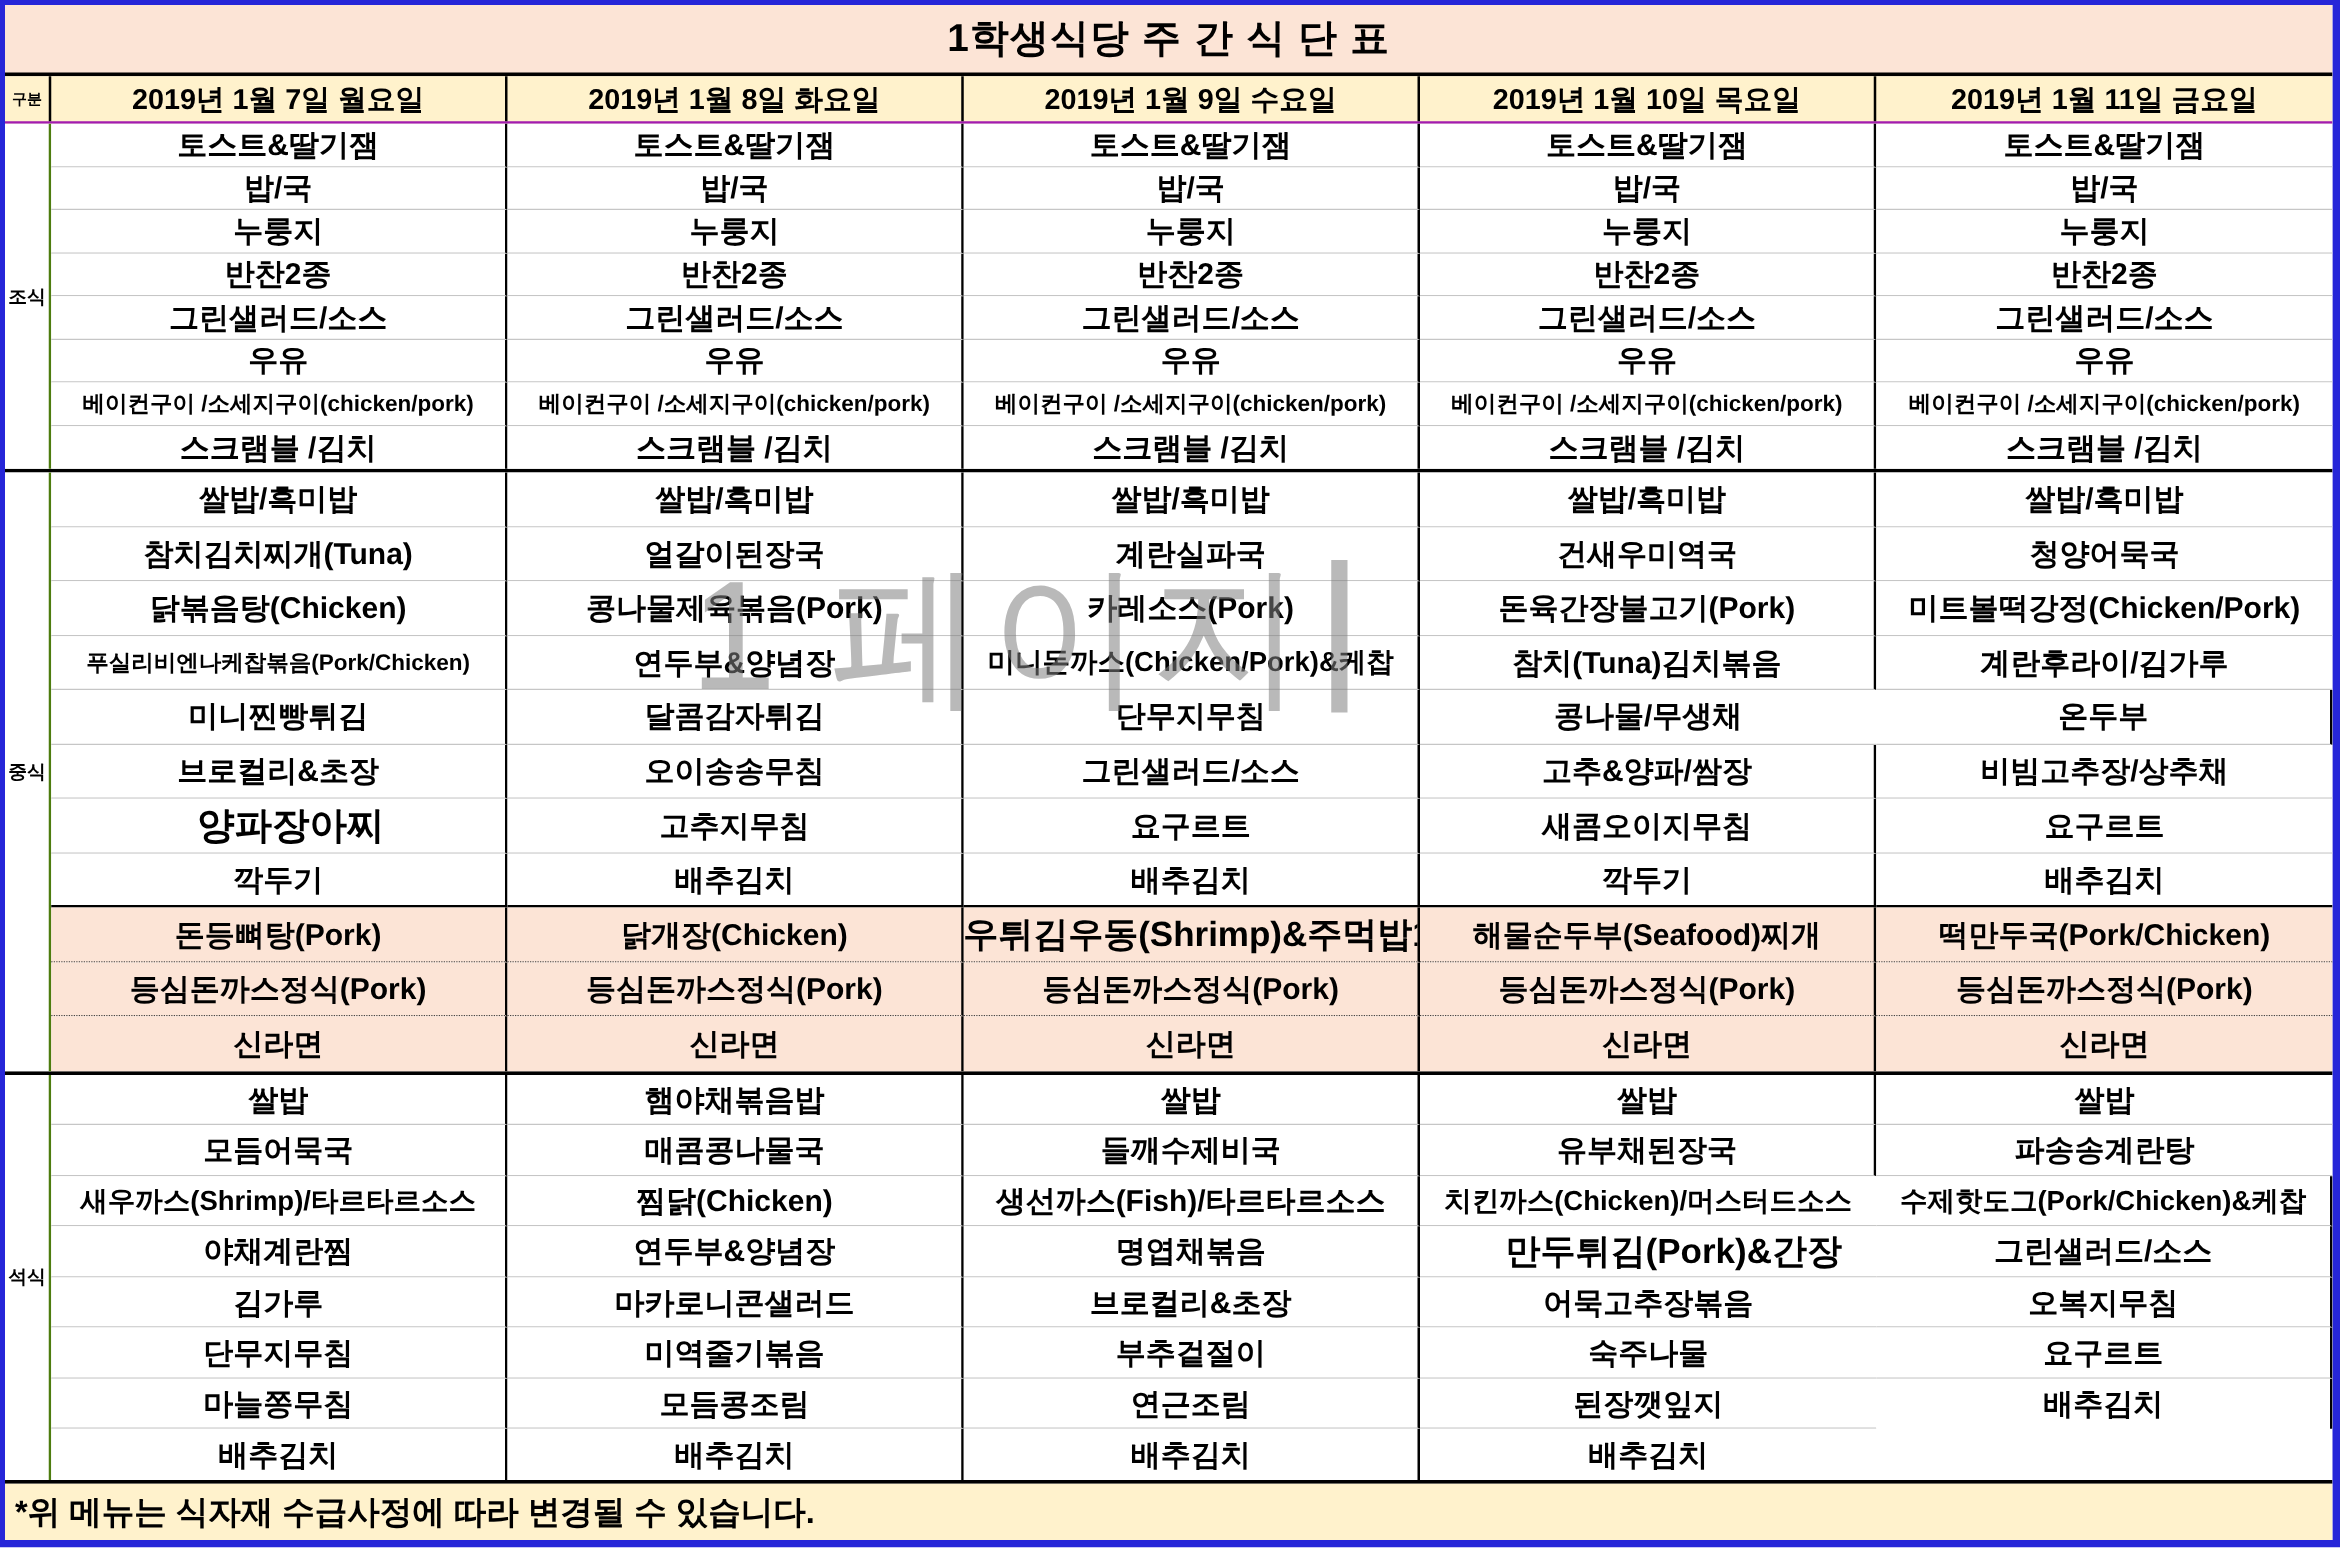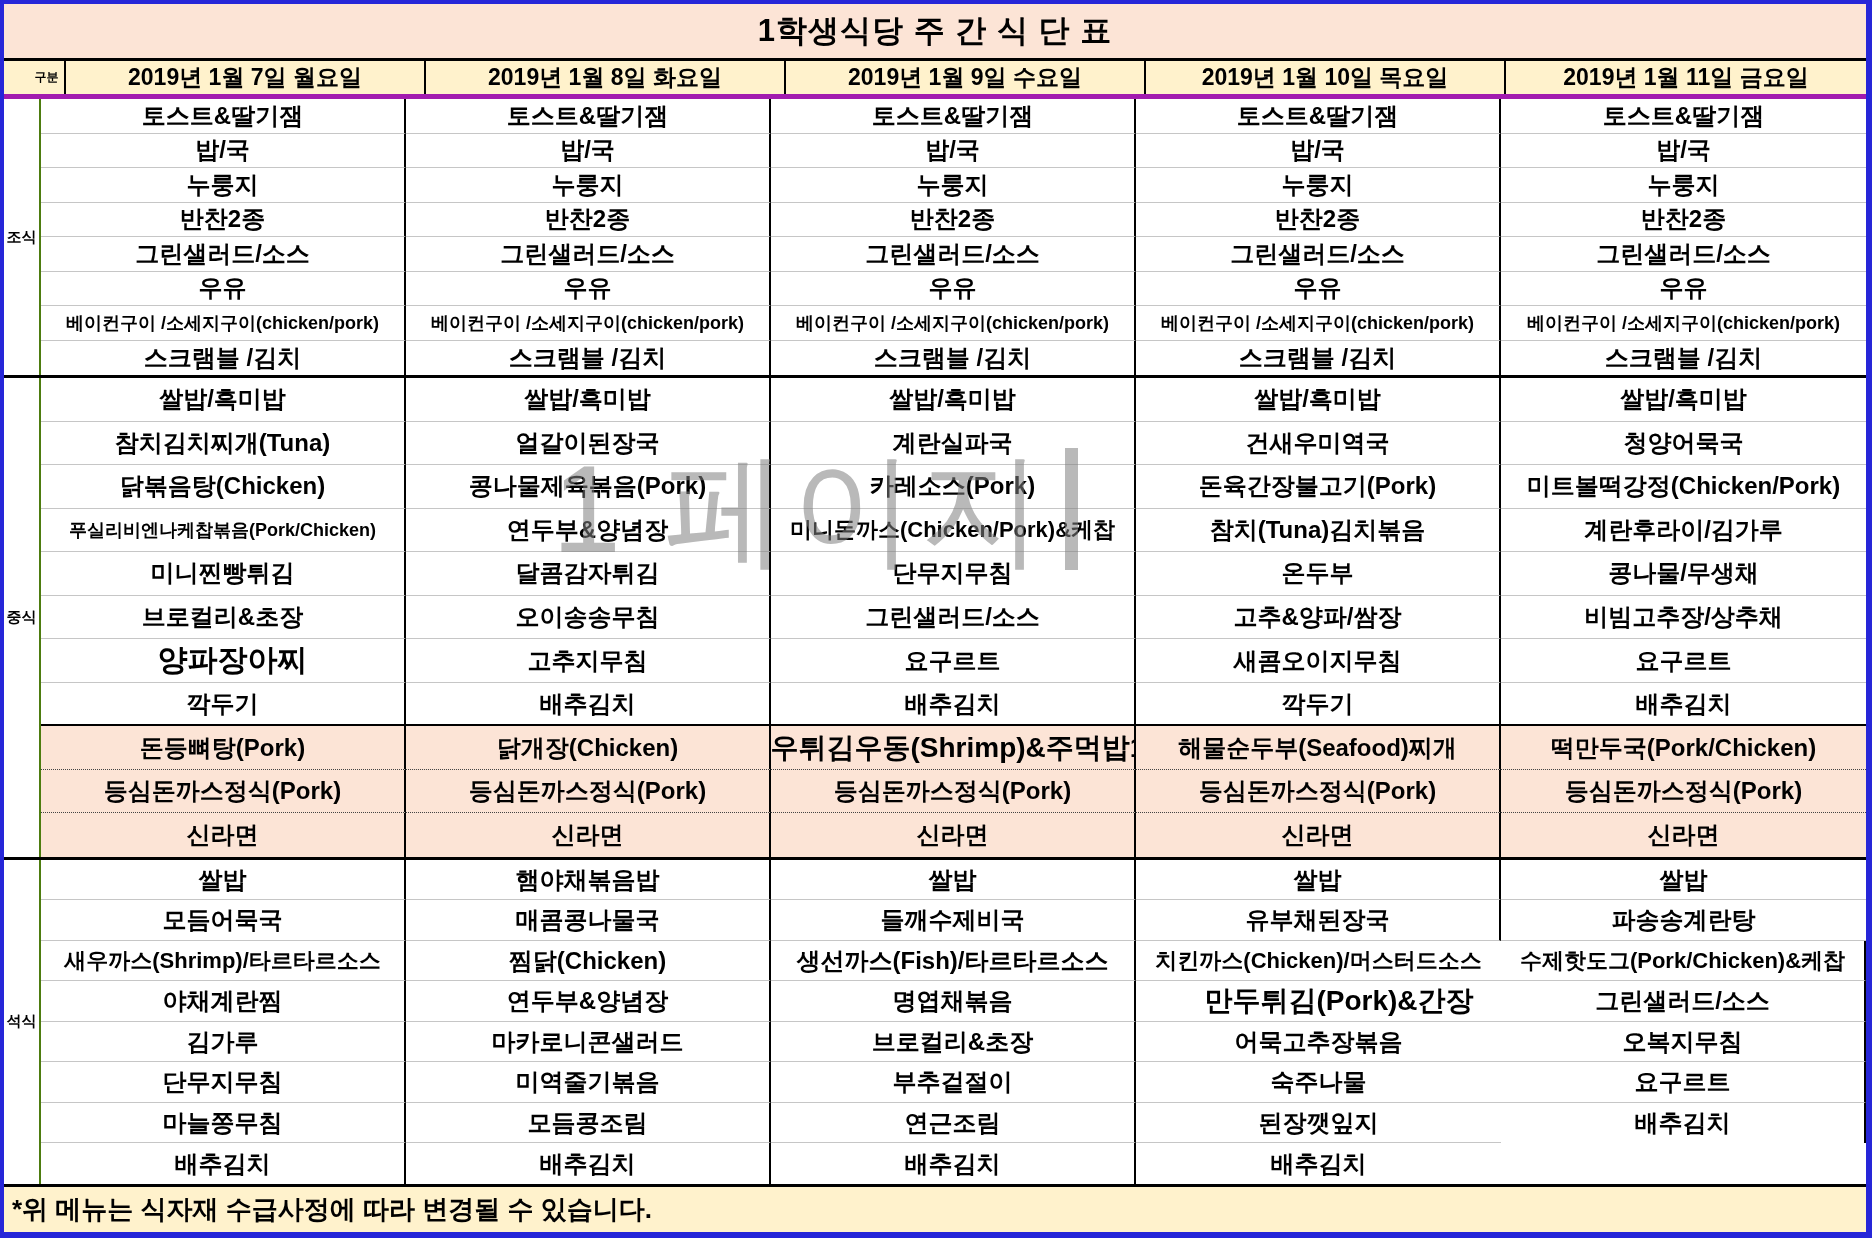--- a/index.html
+++ b/index.html
@@ -29,24 +29,23 @@
     justify-content: center;
     font-size: 31px;
     font-weight: bold;
     letter-spacing: 1px;
   }
 
   .header-row {
     flex: 0 0 38px;
     height: 38px;
     background: var(--header-bg, #FFF2CC);
-    border-bottom: 5px solid #a21caf;
+    border-bottom: 2px solid #a21caf;
     display: grid;
     grid-template-columns: 37px repeat(5, 1fr);
-    padding-left: 25px;
   }
   .corner-cell {
     display: flex; align-items: center; justify-content: center;
     font-size: 12px; font-weight: bold;
     border-right: 2px solid #000;
     overflow: hidden;
   }
   .date-cell {
     display: flex; align-items: center; justify-content: center;
     font-size: 23px; font-weight: bold;
@@ -200,22 +199,22 @@
         <div class="cell" style="font-size: 24px;">돈육간장불고기(Pork)</div>
         <div class="cell col5" style="font-size: 24px;">미트볼떡강정(Chicken/Pork)</div>
         <div class="cell" style="font-size: 18px;">푸실리비엔나케찹볶음(Pork/Chicken)</div>
         <div class="cell" style="font-size: 24px;">연두부&amp;양념장</div>
         <div class="cell" style="font-size: 22px;">미니돈까스(Chicken/Pork)&amp;케찹</div>
         <div class="cell" style="font-size: 24px;">참치(Tuna)김치볶음</div>
         <div class="cell col5" style="font-size: 24px;">계란후라이/김가루</div>
         <div class="cell" style="font-size: 24px;">미니찐빵튀김</div>
         <div class="cell" style="font-size: 24px;">달콤감자튀김</div>
         <div class="cell" style="font-size: 24px;">단무지무침</div>
+        <div class="cell col5" style="font-size: 24px;">콩나물/무생채</div>
         <div class="cell" style="font-size: 24px;">온두부</div>
-        <div class="cell col5" style="font-size: 24px;">콩나물/무생채</div>
         <div class="cell" style="font-size: 24px;">브로컬리&amp;초장</div>
         <div class="cell" style="font-size: 24px;">오이송송무침</div>
         <div class="cell" style="font-size: 24px;">그린샐러드/소스</div>
         <div class="cell" style="font-size: 24px;">고추&amp;양파/쌈장</div>
         <div class="cell col5" style="font-size: 24px;">비빔고추장/상추채</div>
         <div class="cell" style="font-size: 30px; padding-left: 20px;">양파장아찌</div>
         <div class="cell" style="font-size: 24px;">고추지무침</div>
         <div class="cell" style="font-size: 24px;">요구르트</div>
         <div class="cell" style="font-size: 24px;">새콤오이지무침</div>
         <div class="cell col5" style="font-size: 24px;">요구르트</div>

